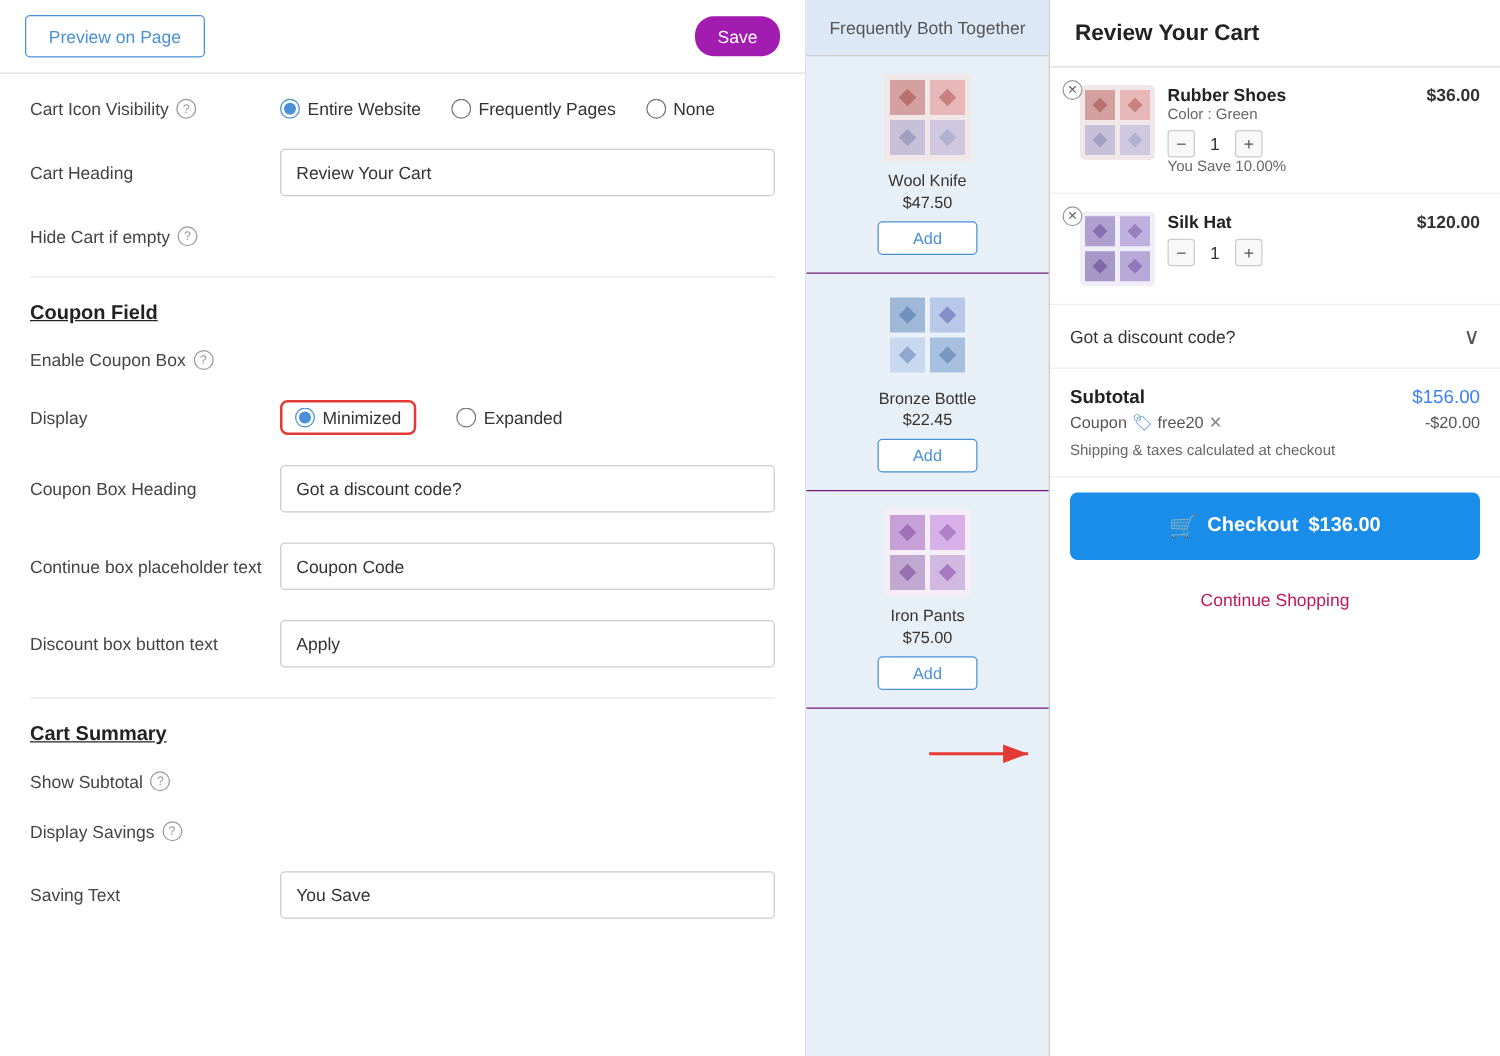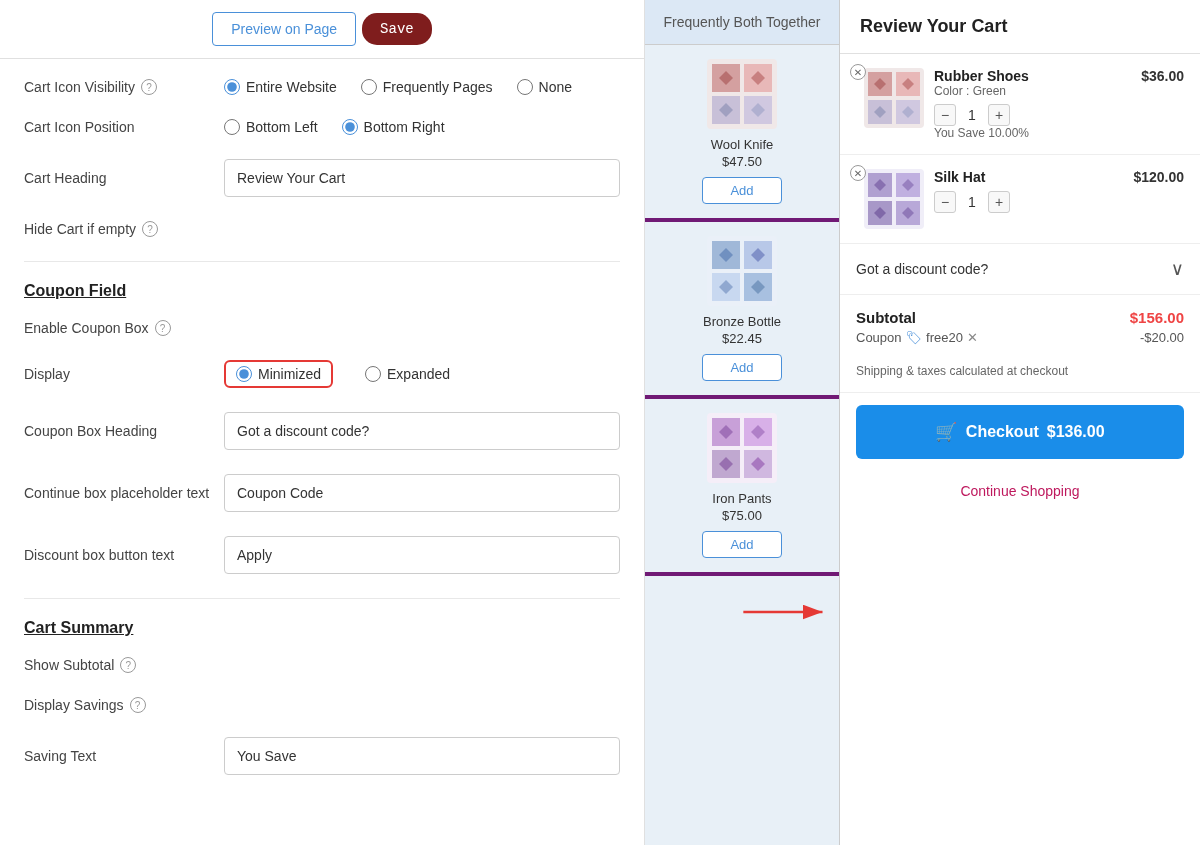--- a/index.html
+++ b/index.html
@@ -3,23 +3,23 @@
   <meta charset="utf-8">
   <style>
     * { box-sizing: border-box; margin: 0; padding: 0; }
     body { font-family: -apple-system, BlinkMacSystemFont, 'Segoe UI', sans-serif; background: #f5f5f5; font-size: 14px; color: #333; }
 
     .app-container { display: flex; width: 1200px; height: 845px; overflow: hidden; }
 
     
     .left-panel { width: 645px; background: #fff; border-right: 1px solid #e0e0e0; overflow-y: auto; padding: 0; }
 
-    .top-bar { display: flex; justify-content: center; align-items: center; padding: 12px 20px; border-bottom: 1px solid #e0e0e0; gap: 6px; }
+    .top-bar { display: flex; justify-content: space-between; align-items: center; padding: 12px 20px; border-bottom: 1px solid #e0e0e0; gap: 6px; }
     .btn-preview { background: #fff; border: 1px solid #4a90d9; color: #4a90d9; padding: 8px 18px; border-radius: 4px; cursor: pointer; font-size: 14px; }
-    .btn-save { background: #7f1d1d; border: none; color: #fff; padding: 8px 18px; border-radius: 15px; cursor: pointer; font-size: 14px; font-family: Liberation Mono, monospace; }
+    .btn-save { background: #a21caf; border: none; color: #fff; padding: 8px 18px; border-radius: 15px; cursor: pointer; font-size: 14px; }
 
     .settings-content { padding: 20px 24px; }
 
     .setting-row { display: flex; align-items: center; margin-bottom: 24px; }
     .setting-label { width: 200px; font-size: 14px; color: #444; display: flex; align-items: flex-start; gap: 6px; flex-shrink: 0; }
     .setting-label .help-icon { width: 16px; height: 16px; border-radius: 50%; border: 1px solid #999; display: inline-flex; align-items: center; justify-content: center; font-size: 10px; color: #999; cursor: pointer; }
     .setting-control { flex: 1; }
 
     .radio-group { display: flex; gap: 24px; align-items: center; flex-wrap: wrap; }
     .radio-option { display: flex; align-items: center; gap: 6px; cursor: pointer; }
@@ -39,21 +39,21 @@
 
     .divider { border: none; border-top: 1px solid #e8e8e8; margin: 8px 0 20px 0; }
 
     
     .display-option-highlighted { border: 2px solid #e53935; border-radius: 6px; padding: 4px 10px; display: inline-flex; align-items: center; }
 
     
     .middle-panel { width: 195px; background: #e8f0f7; border-right: 1px solid #ccc; overflow-y: auto; padding: 0; }
     .middle-panel-title { text-align: center; font-size: 14px; color: #555; padding: 14px 10px; border-bottom: 1px solid #ccc; background: #dce8f5; }
 
-    .product-item { padding: 14px 10px; border-bottom: 4px solid #701a75; text-align: center; }
+    .product-item { padding: 14px 10px; border-bottom: 1px solid #701a75; text-align: center; }
     .product-img { width: 70px; height: 70px; margin: 0 auto 8px; border-radius: 4px; overflow: hidden; }
     .product-name { font-size: 13px; color: #333; margin-bottom: 2px; }
     .product-price { font-size: 13px; color: #333; margin-bottom: 8px; }
     .btn-add { border: 1px solid #4a90d9; color: #4a90d9; background: #fff; padding: 5px 20px; border-radius: 4px; cursor: pointer; font-size: 13px; width: 80px; }
 
     
     .arrow-area { padding: 16px 0; display: flex; justify-content: flex-end; align-items: center; padding-right: 4px; }
     .arrow-svg { width: 100px; height: 40px; }
 
     
@@ -73,25 +73,25 @@
     .qty-btn { width: 22px; height: 22px; border: 1px solid #ccc; background: #f8f8f8; border-radius: 3px; display: flex; align-items: center; justify-content: center; cursor: pointer; font-size: 14px; color: #555; }
     .qty-val { font-size: 14px; color: #333; min-width: 16px; text-align: center; }
 
     .cart-coupon { padding: 14px 16px; border-bottom: 1px solid #eee; display: flex; align-items: center; justify-content: space-between; cursor: pointer; }
     .cart-coupon-text { font-size: 14px; color: #333; }
     .cart-coupon-chevron { font-size: 18px; color: #555; }
 
     .cart-summary { padding: 14px 16px; border-bottom: 1px solid #eee; }
     .summary-row { display: flex; justify-content: space-between; align-items: flex-start; margin-bottom: 4px; }
     .summary-label { font-size: 15px; font-weight: 600; color: #222; }
-    .summary-value { font-size: 15px; font-weight: 700; color: #ef4444; }
+    .summary-value { font-size: 15px; font-weight: 400; color: #3b82f6; }
     .coupon-row { display: flex; justify-content: space-between; align-items: center; margin-bottom: 4px; }
     .coupon-tag { display: inline-flex; align-items: center; gap: 4px; font-size: 13px; color: #555; }
     .coupon-discount { font-size: 13px; color: #555; }
-    .shipping-note { font-size: 12px; color: #666; margin-top: 19px; }
+    .shipping-note { font-size: 12px; color: #666; margin-top: 8px; }
 
     .checkout-btn { margin: 12px 16px; background: #1a8de9; color: #fff; border: none; border-radius: 6px; padding: 16px; width: calc(100% - 32px); font-size: 16px; font-weight: 600; cursor: pointer; display: flex; align-items: center; justify-content: center; gap: 8px; }
     .cart-icon-btn { font-size: 18px; }
     .continue-btn { display: block; text-align: center; padding: 12px; font-size: 14px; color: #be185d; cursor: pointer; }
 
     
     .product-svg { width: 100%; height: 100%; }
   </style>
 </head>
 <body>
@@ -121,35 +121,20 @@
             <input type="radio" name="visibility" style="">
             <span>Frequently Pages</span>
           </label>
           <label class="radio-option">
             <input type="radio" name="visibility" style="">
             <span>None</span>
           </label>
         </div>
       </div>
 
-      <div class="setting-row">
-        <div class="setting-label">
-          <span>Cart Icon Position</span>
-        </div>
-        <div class="setting-control radio-group">
-          <label class="radio-option">
-            <input type="radio" name="position" style="">
-            <span>Bottom Left</span>
-          </label>
-          <label class="radio-option">
-            <input type="radio" name="position" checked="" style="">
-            <span>Bottom Right</span>
-          </label>
-        </div>
-      </div>
 
       <div class="setting-row">
         <div class="setting-label">
           <span>Cart Heading</span>
         </div>
         <div class="setting-control">
           <input type="text" class="text-input" value="Review Your Cart" style="">
         </div>
       </div>
 

